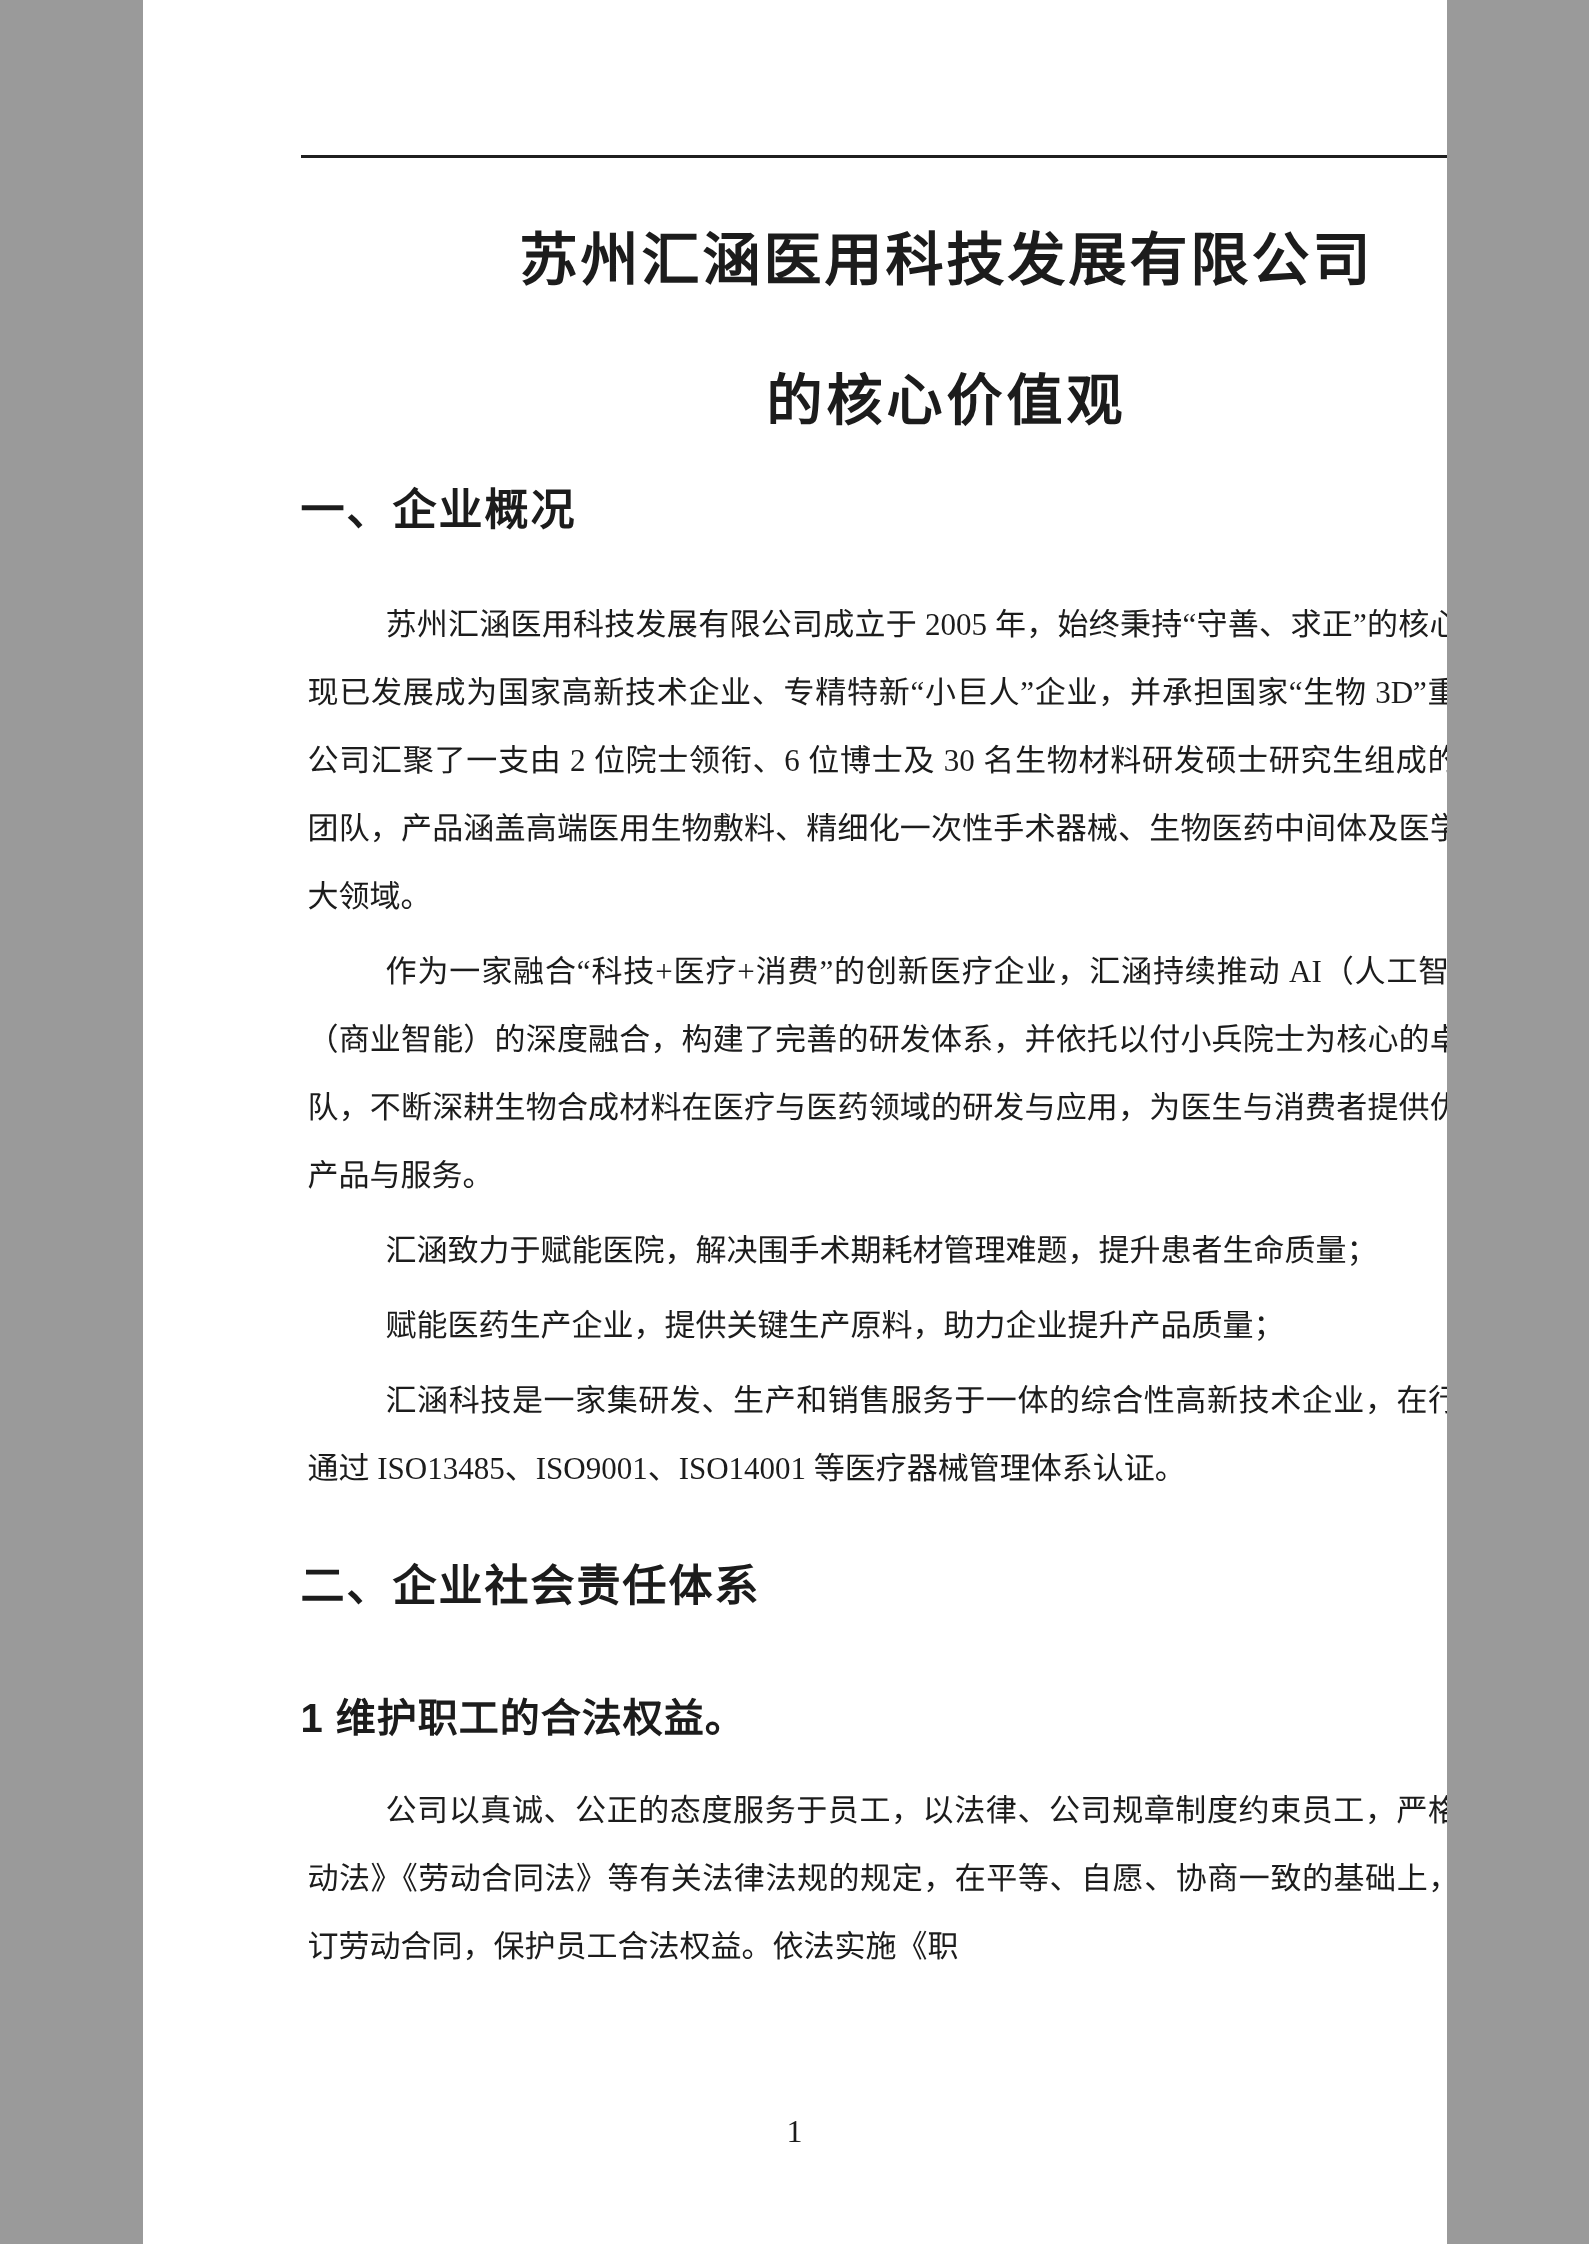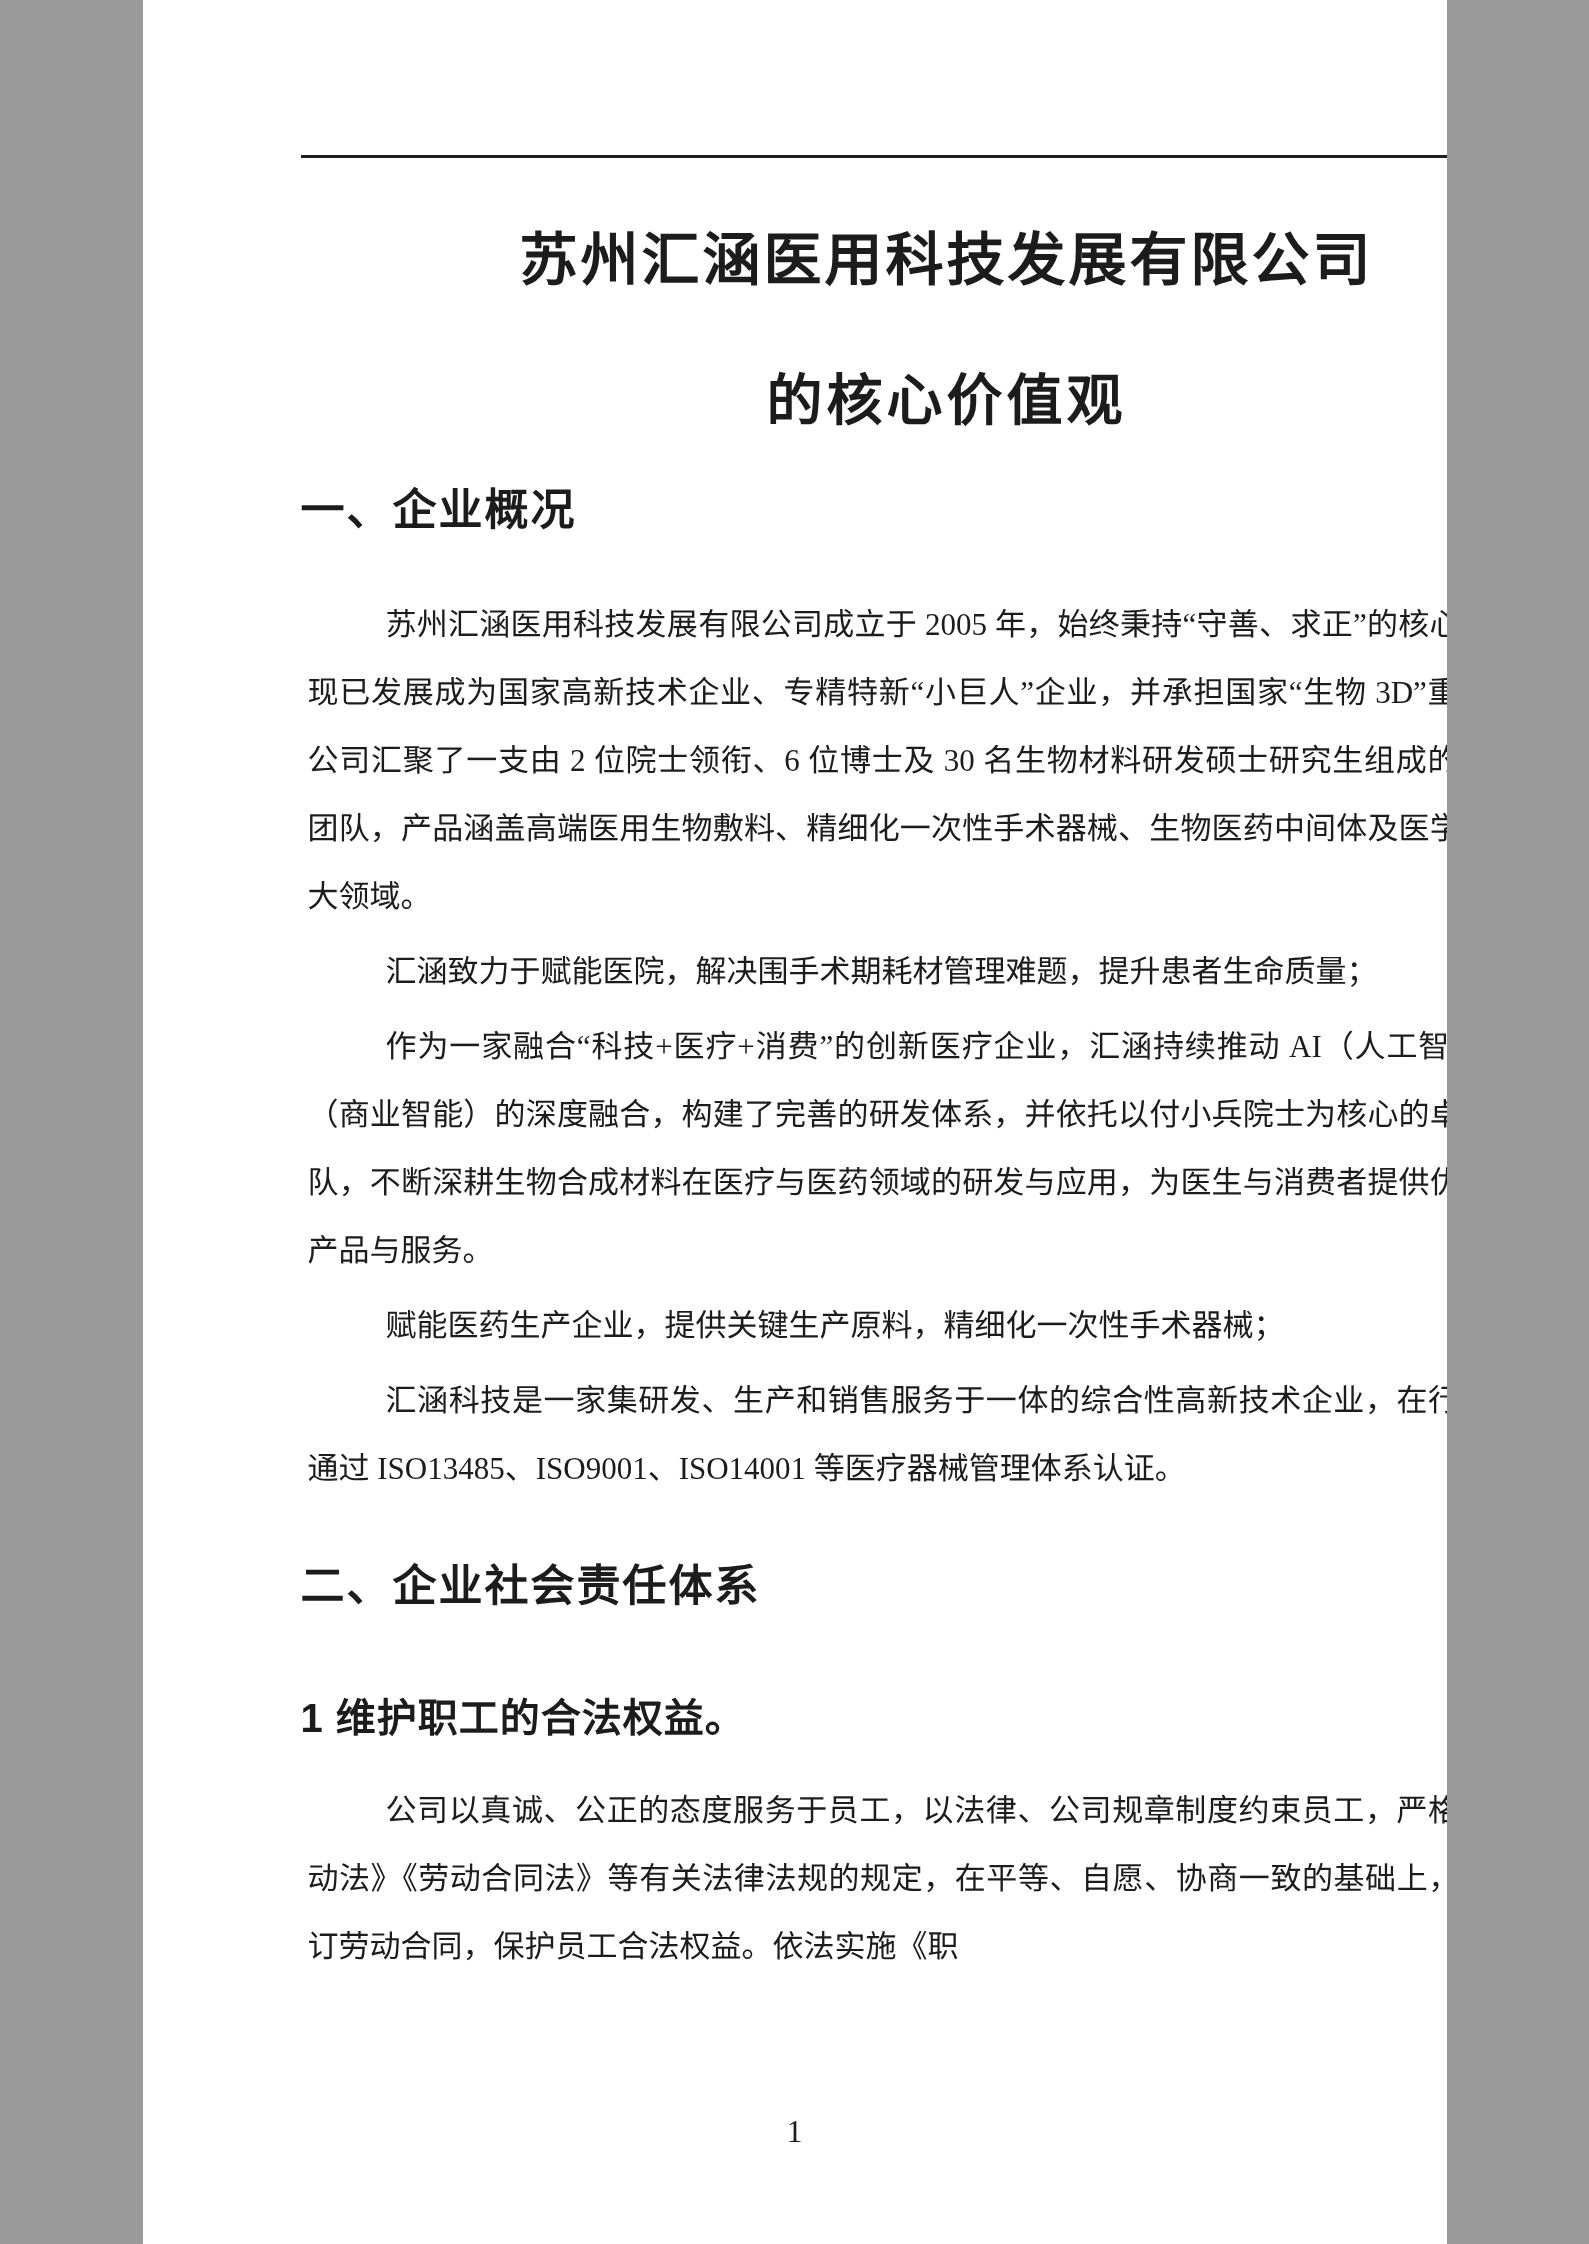--- a/index.html
+++ b/index.html
@@ -99,25 +99,25 @@
     <div class="top-rule"></div>
 
     <h1 class="doc-title">苏州汇涵医用科技发展有限公司</h1>
 
     <h2 class="doc-subtitle">的核心价值观</h2>
 
     <h3 class="section-heading">一、企业概况</h3>
 
     <p class="body-para first">苏州汇涵医用科技发展有限公司成立于 2005 年，始终秉持“守善、求正”的核心价值观，现已发展成为国家高新技术企业、专精特新“小巨人”企业，并承担国家“生物 3D”重大项目。公司汇聚了一支由 2 位院士领衔、6 位博士及 30 名生物材料研发硕士研究生组成的强大科研团队，产品涵盖高端医用生物敷料、精细化一次性手术器械、生物医药中间体及医学消费品四大领域。</p>
 
+    <p class="body-para">作为一家融合“科技+医疗+消费”的创新医疗企业，汇涵持续推动 AI（人工智能）与 BI（商业智能）的深度融合，构建了完善的研发体系，并依托以付小兵院士为核心的卓越科研团队，不断深耕生物合成材料在医疗与医药领域的研发与应用，为医生与消费者提供优质的医疗产品与服务。</p>
+
     <p class="body-para">汇涵致力于赋能医院，解决围手术期耗材管理难题，提升患者生命质量；</p>
 
-    <p class="body-para">作为一家融合“科技+医疗+消费”的创新医疗企业，汇涵持续推动 AI（人工智能）与 BI（商业智能）的深度融合，构建了完善的研发体系，并依托以付小兵院士为核心的卓越科研团队，不断深耕生物合成材料在医疗与医药领域的研发与应用，为医生与消费者提供优质的医疗产品与服务。</p>
-
-    <p class="body-para">赋能医药生产企业，提供关键生产原料，精细化一次性手术器械；</p>
+    <p class="body-para">赋能医药生产企业，提供关键生产原料，助力企业提升产品质量；</p>
 
 
     <p class="body-para">汇涵科技是一家集研发、生产和销售服务于一体的综合性高新技术企业，在行业内率先通过 ISO13485、ISO9001、ISO14001 等医疗器械管理体系认证。</p>
 
     <h3 class="section-heading second">二、企业社会责任体系</h3>
 
     <h4 class="subsection-heading">1 维护职工的合法权益。</h4>
 
     <p class="body-para after-sub">公司以真诚、公正的态度服务于员工，以法律、公司规章制度约束员工，严格遵守《劳动法》《劳动合同法》等有关法律法规的规定，在平等、自愿、协商一致的基础上，与员工签订劳动合同，保护员工合法权益。依法实施《职</p>
 

